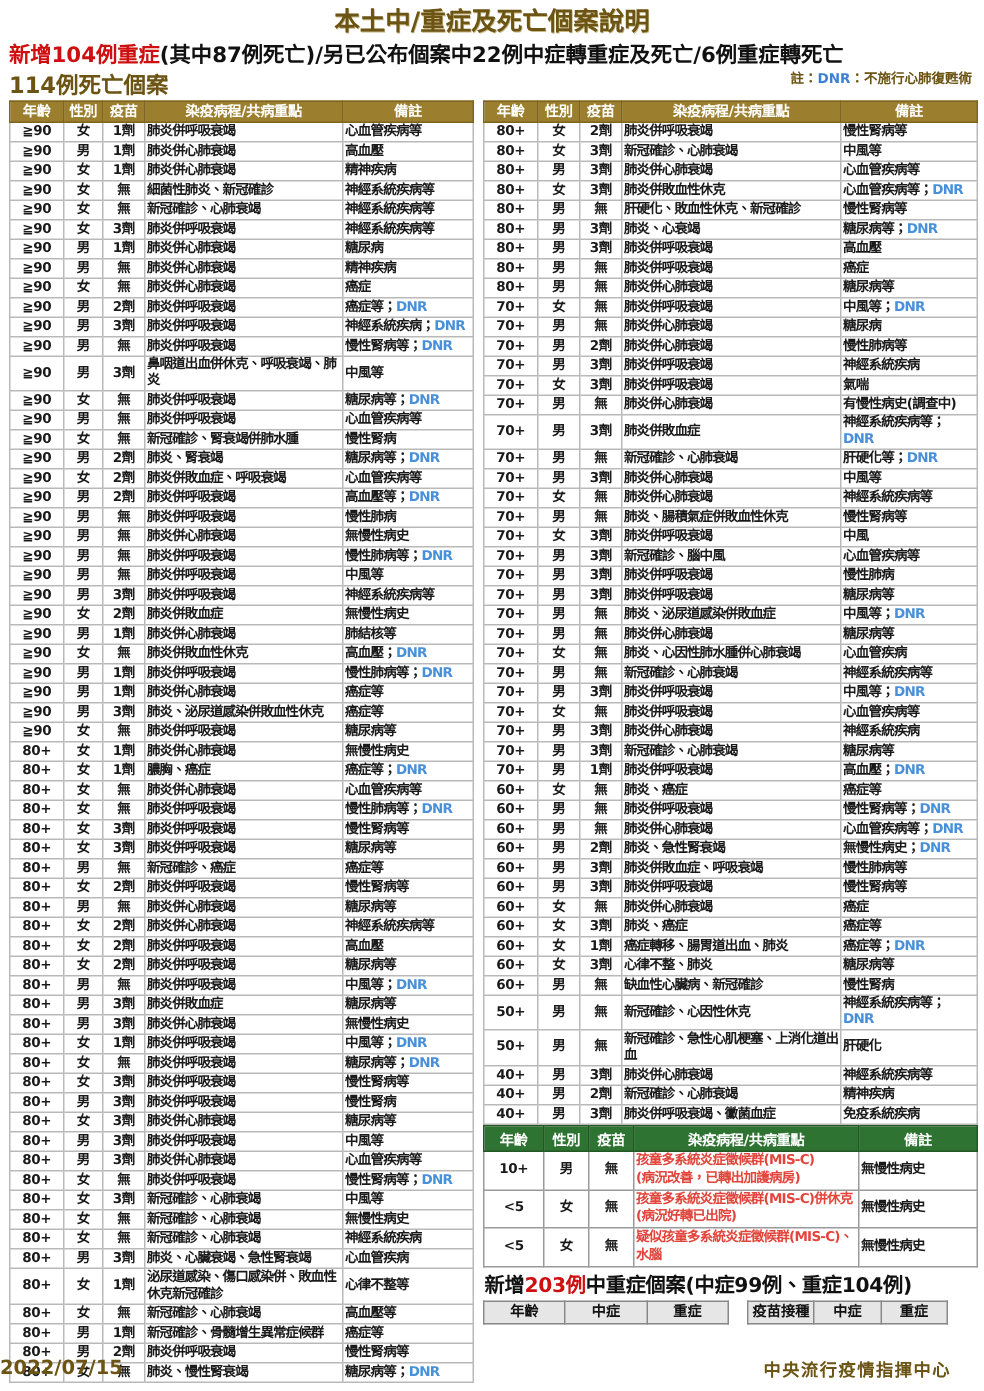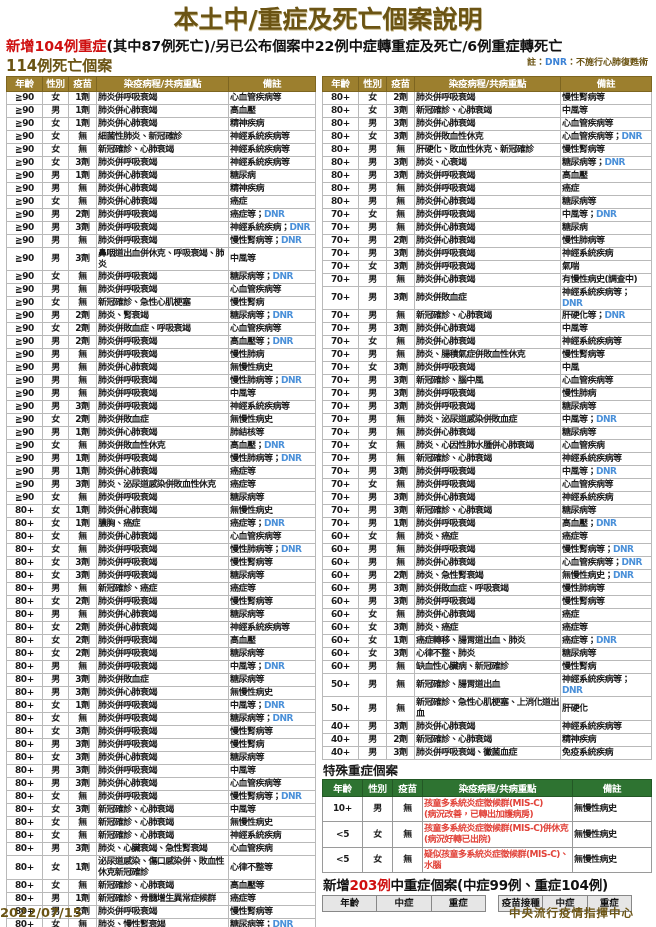--- a/index.html
+++ b/index.html
@@ -12,21 +12,21 @@
     height: 927px;
     font-family: "DejaVu Sans", "Liberation Sans", sans-serif;
     color: #1a1a1a;
     position: relative;
     overflow: hidden;
   }
 
   
   .page-title {
     text-align: center;
-    font-size: 25px;
+    font-size: 17px;
     font-weight: bold;
     color: #6b5414;
     letter-spacing: 0px;
     margin: 6px 0 2px 0;
     line-height: 1.15;
     text-shadow: 0.5px 0.5px 0 #c9b987;
   }
   .subtitle-line {
     font-size: 14.2px;
     font-weight: bold;
@@ -362,21 +362,21 @@
             <td class="c-age">≧90</td>
             <td class="c-sex">男</td>
             <td class="c-vax">無</td>
             <td class="c-course">肺炎併呼吸衰竭</td>
             <td class="c-note">心血管疾病等</td>
           </tr>
           <tr>
             <td class="c-age">≧90</td>
             <td class="c-sex">女</td>
             <td class="c-vax">無</td>
-            <td class="c-course">新冠確診、急性心肌梗塞</td>
+            <td class="c-course">新冠確診、腎衰竭併肺水腫</td>
             <td class="c-note">慢性腎病</td>
           </tr>
           <tr>
             <td class="c-age">≧90</td>
             <td class="c-sex">男</td>
             <td class="c-vax">2劑</td>
             <td class="c-course">肺炎、腎衰竭</td>
             <td class="c-note">糖尿病等；<span class="dnr">DNR</span></td>
           </tr>
           <tr>
@@ -1029,21 +1029,21 @@
             <td class="c-age">60+</td>
             <td class="c-sex">男</td>
             <td class="c-vax">無</td>
             <td class="c-course">缺血性心臟病、新冠確診</td>
             <td class="c-note">慢性腎病</td>
           </tr>
           <tr>
             <td class="c-age">50+</td>
             <td class="c-sex">男</td>
             <td class="c-vax">無</td>
-            <td class="c-course">新冠確診、腸胃道出血</td>
+            <td class="c-course">新冠確診、心因性休克</td>
             <td class="c-note">神經系統疾病等；<span class="dnr">DNR</span></td>
           </tr>
           <tr style="height: 24px;">
             <td class="c-age">50+</td>
             <td class="c-sex">男</td>
             <td class="c-vax">無</td>
             <td class="c-course">新冠確診、急性心肌梗塞、上消化道出血</td>
             <td class="c-note">肝硬化</td>
           </tr>
           <tr>
@@ -1063,21 +1063,20 @@
           <tr>
             <td class="c-age">40+</td>
             <td class="c-sex">男</td>
             <td class="c-vax">3劑</td>
             <td class="c-course">肺炎併呼吸衰竭、黴菌血症</td>
             <td class="c-note">免疫系統疾病</td>
           </tr>
         </tbody>
     </table>
 
-    <div class="section-head">特殊重症個案</div>
     <table class="specialtbl">
       <colgroup>
         <col class="s-age">
           <col class="s-sex">
           <col class="s-vax">
           <col class="s-course">
           <col class="s-note">
       </colgroup>
       <thead>
         <tr>

